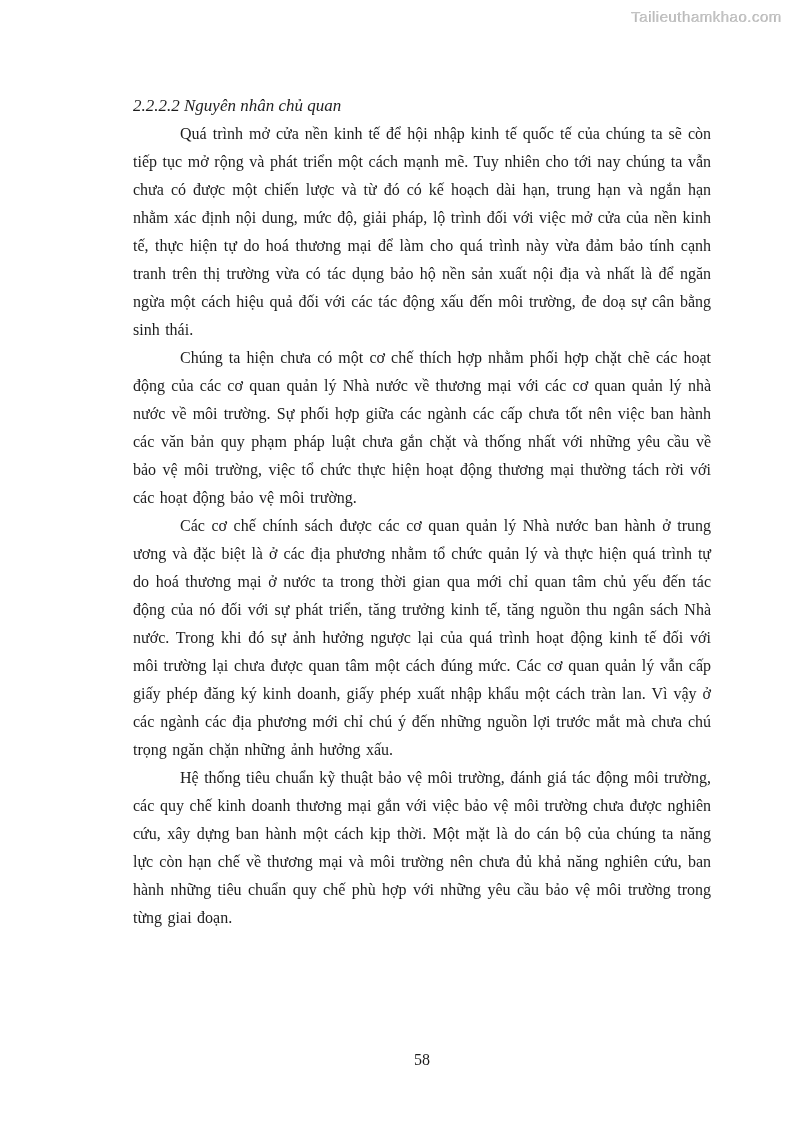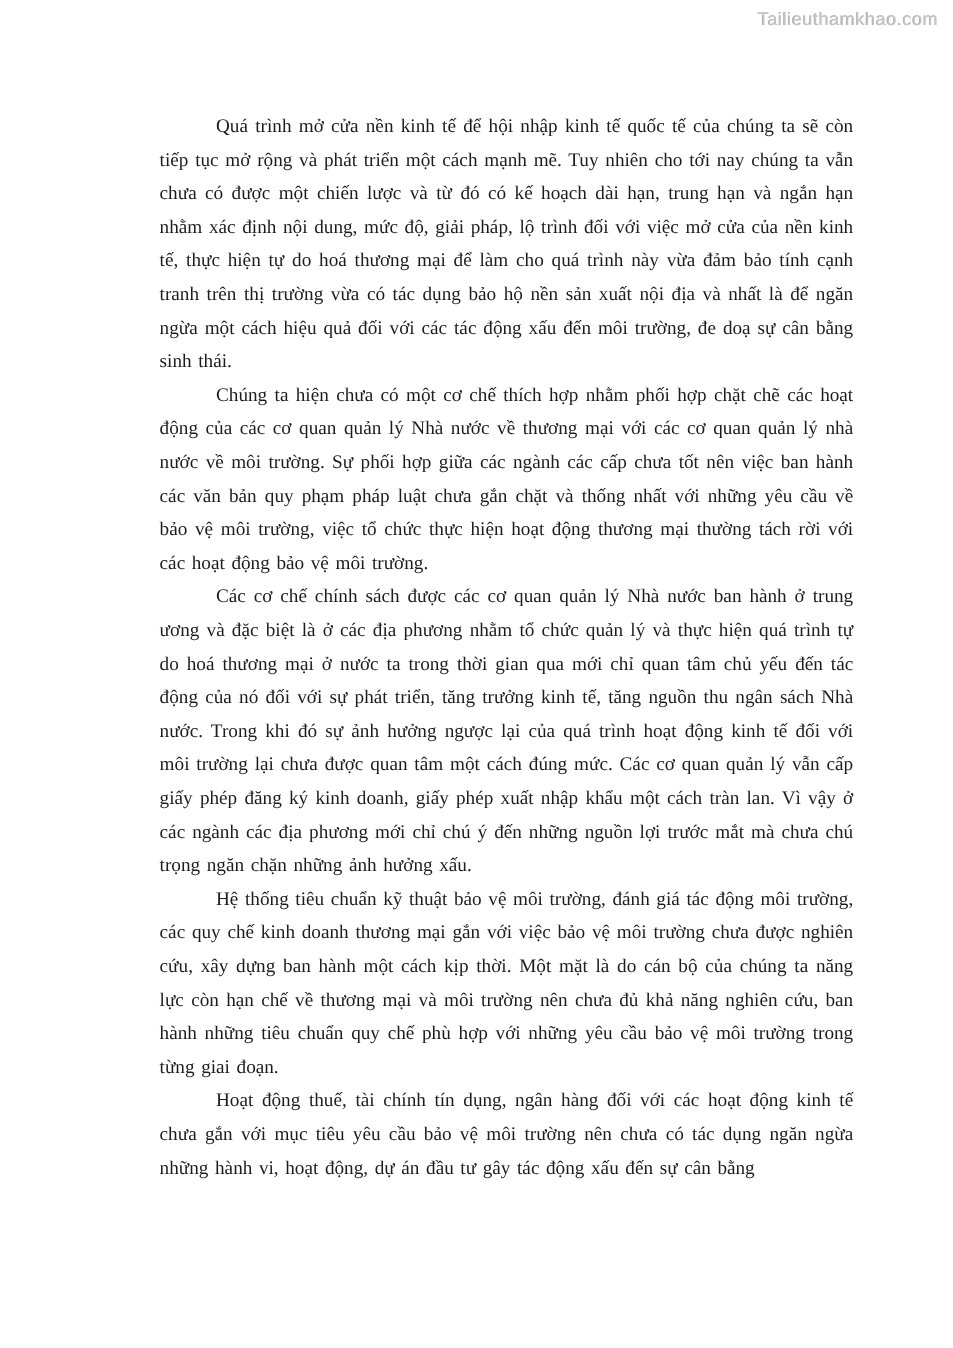--- a/index.html
+++ b/index.html
@@ -62,27 +62,28 @@
 </style>
 </head>
 <body>
 
 <div class="page">
 
   <div class="watermark">Tailieuthamkhao.com</div>
 
   <div class="content">
 
+    <h2 class="section-heading">2.2.2.2 Nguyên nhân chủ quan</h2>
 
     <p>Quá trình mở cửa nền kinh tế để hội nhập kinh tế quốc tế của chúng ta sẽ còn tiếp tục mở rộng và phát triển một cách mạnh mẽ. Tuy nhiên cho tới nay chúng ta vẫn chưa có được một chiến lược và từ đó có kế hoạch dài hạn, trung hạn và ngắn hạn nhằm xác định nội dung, mức độ, giải pháp, lộ trình đối với việc mở cửa của nền kinh tế, thực hiện tự do hoá thương mại để làm cho quá trình này vừa đảm bảo tính cạnh tranh trên thị trường vừa có tác dụng bảo hộ nền sản xuất nội địa và nhất là để ngăn ngừa một cách hiệu quả đối với các tác động xấu đến môi trường, đe doạ sự cân bằng sinh thái.</p>
 
     <p>Chúng ta hiện chưa có một cơ chế thích hợp nhằm phối hợp chặt chẽ các hoạt động của các cơ quan quản lý Nhà nước về thương mại với các cơ quan quản lý nhà nước về môi trường. Sự phối hợp giữa các ngành các cấp chưa tốt nên việc ban hành các văn bản quy phạm pháp luật chưa gắn chặt và thống nhất với những yêu cầu về bảo vệ môi trường, việc tổ chức thực hiện hoạt động thương mại thường tách rời với các hoạt động bảo vệ môi trường.</p>
 
     <p>Các cơ chế chính sách được các cơ quan quản lý Nhà nước ban hành ở trung ương và đặc biệt là ở các địa phương nhằm tổ chức quản lý và thực hiện quá trình tự do hoá thương mại ở nước ta trong thời gian qua mới chỉ quan tâm chủ yếu đến tác động của nó đối với sự phát triển, tăng trưởng kinh tế, tăng nguồn thu ngân sách Nhà nước. Trong khi đó sự ảnh hưởng ngược lại của quá trình hoạt động kinh tế đối với môi trường lại chưa được quan tâm một cách đúng mức. Các cơ quan quản lý vẫn cấp giấy phép đăng ký kinh doanh, giấy phép xuất nhập khẩu một cách tràn lan. Vì vậy ở các ngành các địa phương mới chỉ chú ý đến những nguồn lợi trước mắt mà chưa chú trọng ngăn chặn những ảnh hưởng xấu.</p>
 
     <p>Hệ thống tiêu chuẩn kỹ thuật bảo vệ môi trường, đánh giá tác động môi trường, các quy chế kinh doanh thương mại gắn với việc bảo vệ môi trường chưa được nghiên cứu, xây dựng ban hành một cách kịp thời. Một mặt là do cán bộ của chúng ta năng lực còn hạn chế về thương mại và môi trường nên chưa đủ khả năng nghiên cứu, ban hành những tiêu chuẩn quy chế phù hợp với những yêu cầu bảo vệ môi trường trong từng giai đoạn.</p>
 
-    <p>Hoạt động thuế, tài chính tín dụng, ngân hàng đối với các hoạt động kinh tế chưa gắn với mục tiêu yêu cầu bảo vệ môi trường nên chưa có tác dụng ngăn ngừa những hành vi, hoạt động, dự án đầu tư gây tác động xấu đến sự cân bằng</p>
 
   </div>
 
+  <div class="page-number">58</div>
 
 </div>
 
 </body></html>

